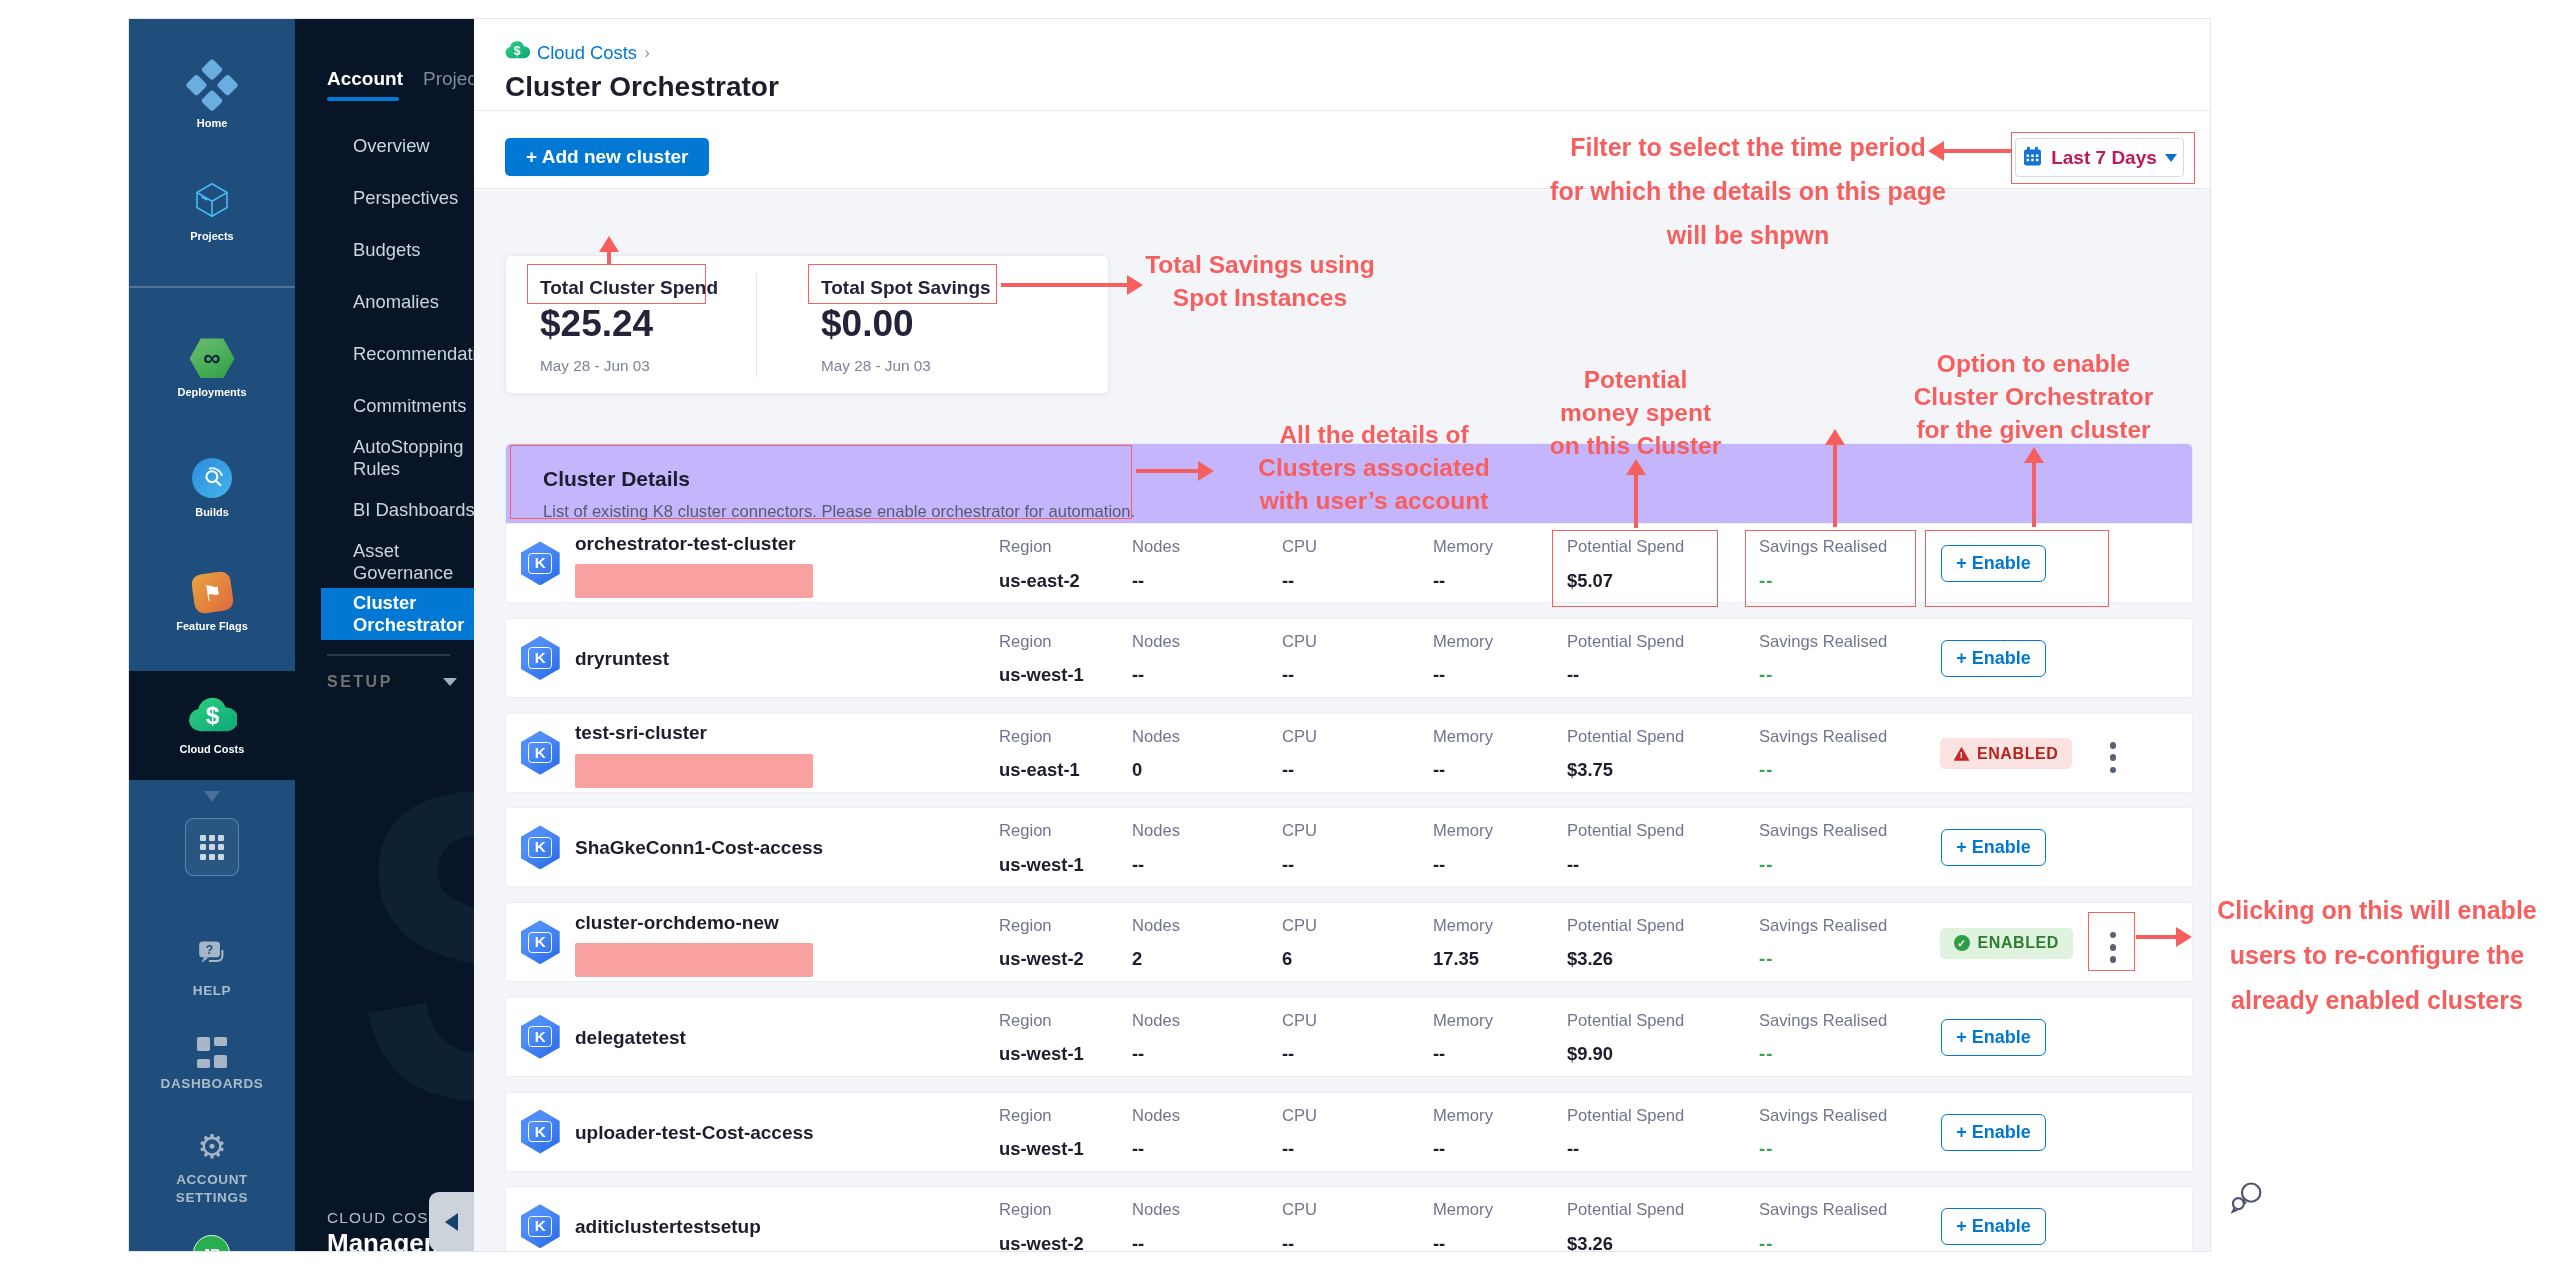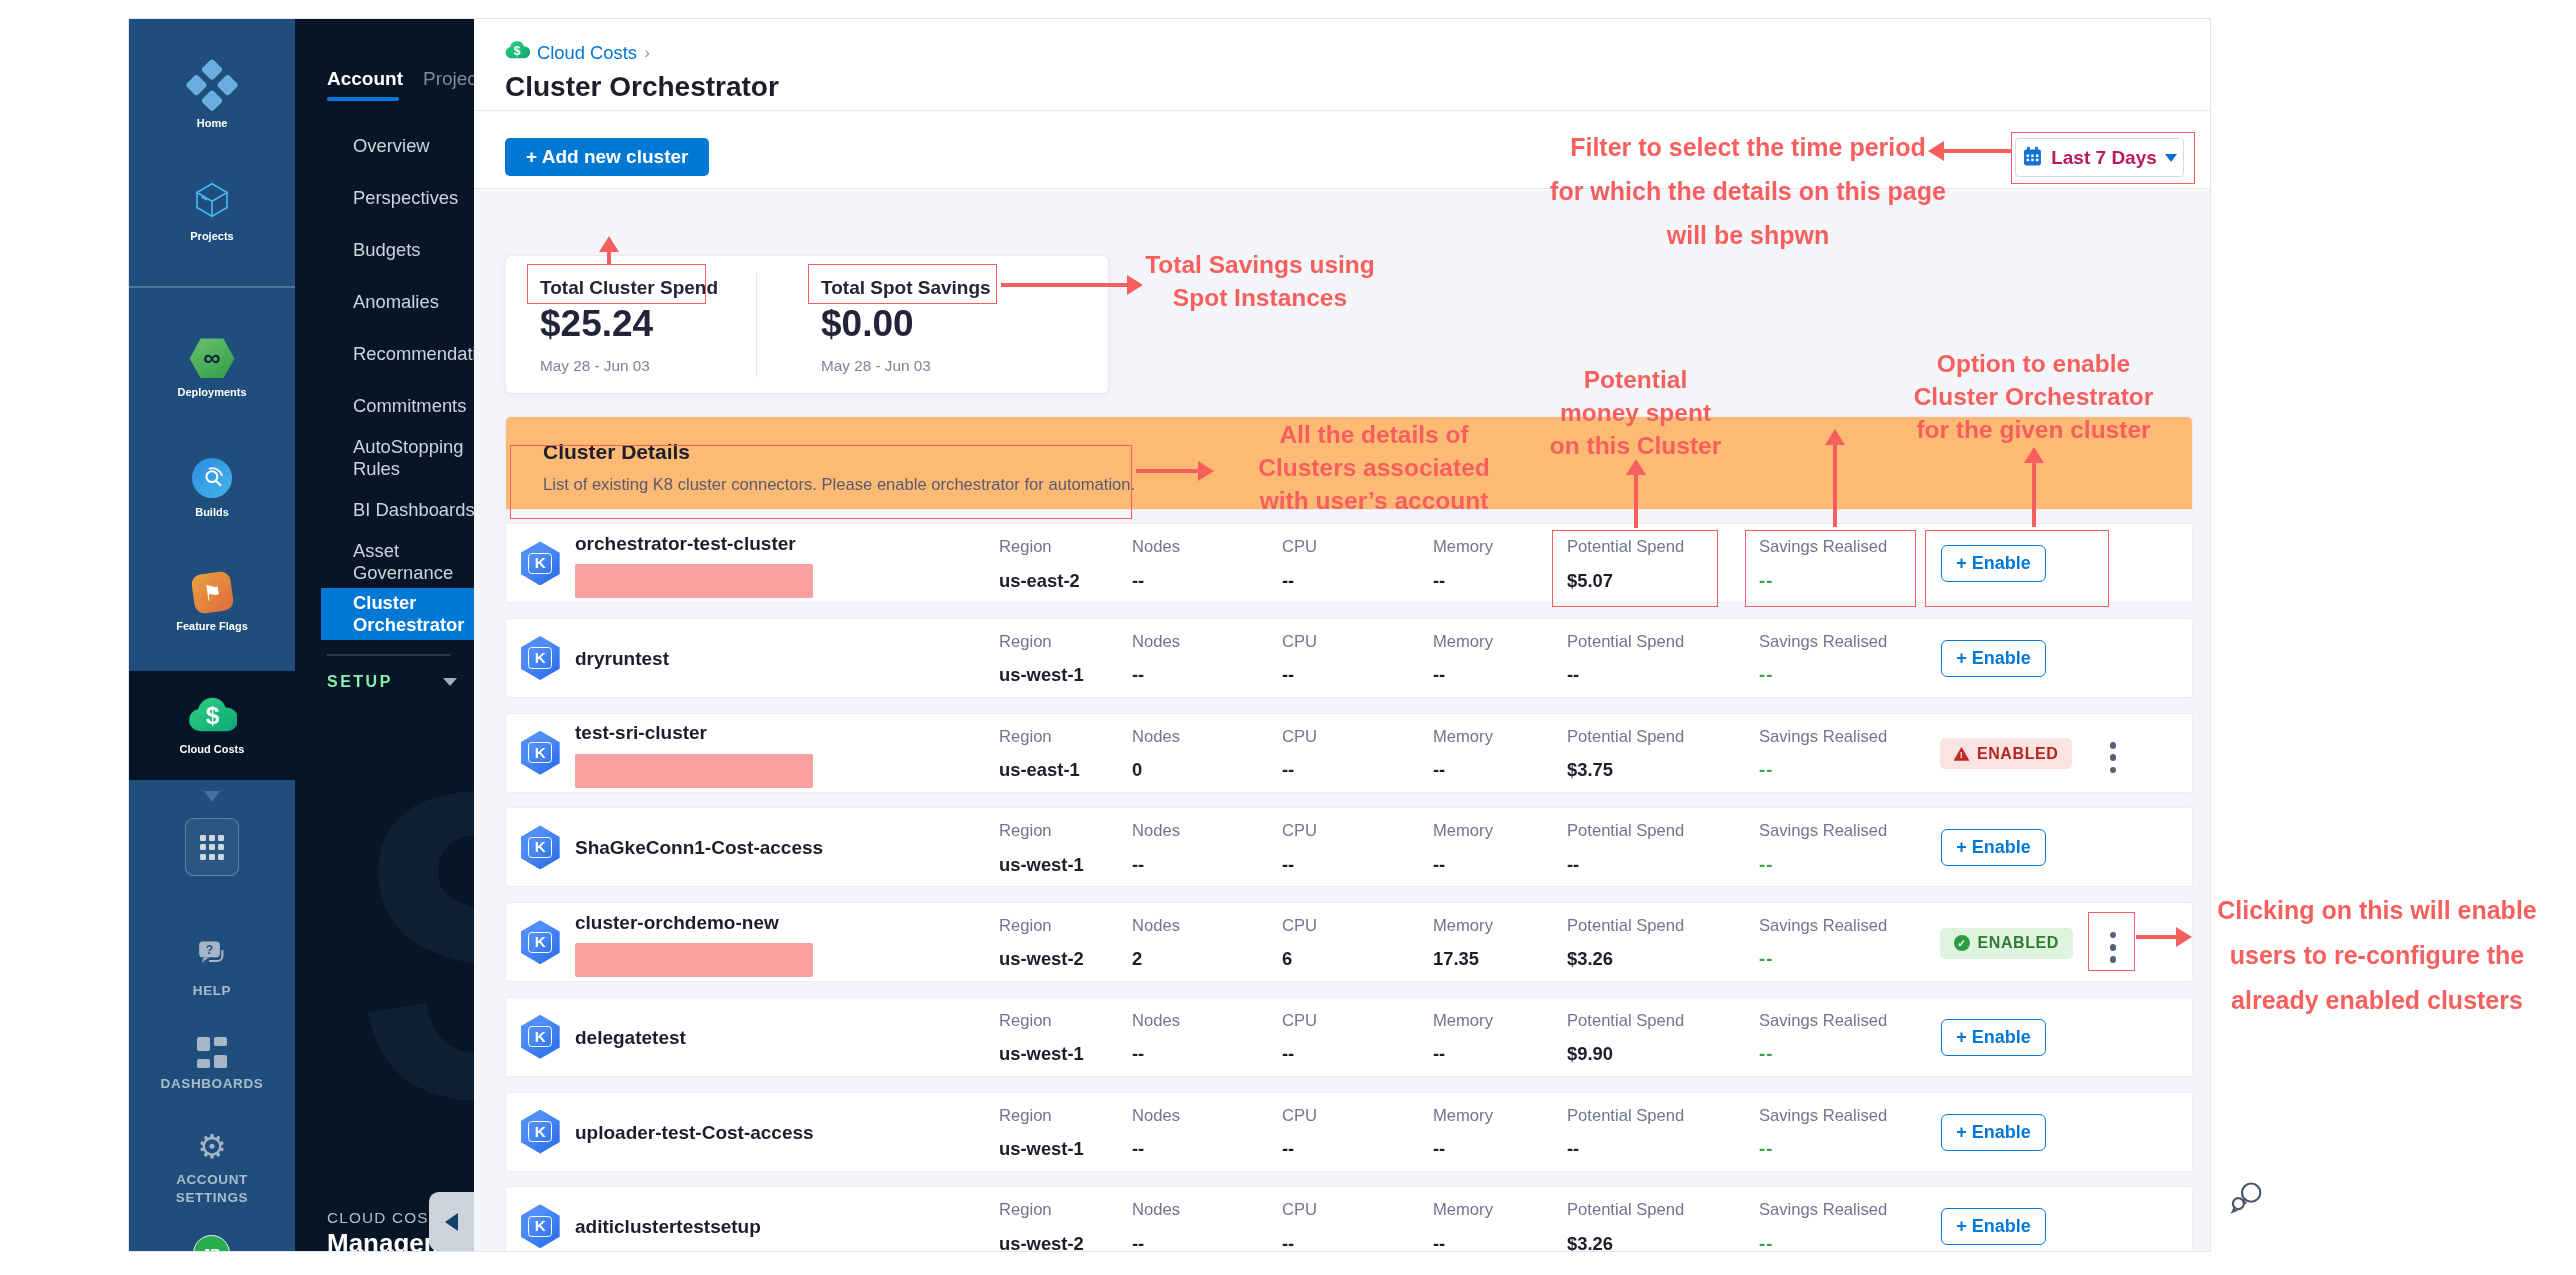--- a/index.html
+++ b/index.html
@@ -57,21 +57,21 @@
   #sidebar .watermark{position:absolute;left:67px;top:693px;font-size:466px;font-weight:bold;color:#0d2133;line-height:466px;}
   .tabs{position:absolute;top:49px;left:0;width:100%;}
   .tab-account{position:absolute;left:32px;font-size:19px;font-weight:700;color:#fff;}
   .tab-underline{position:absolute;left:32px;top:29px;width:72px;height:3.7px;background:var(--accent);border-radius:1.8px;}
   .tab-project{position:absolute;left:128px;font-size:19px;color:#7f8b9a;}
   #side-menu{position:absolute;top:101px;left:4px;width:100%;padding-left:22px;}
   .side-item{height:52px;display:flex;align-items:center;padding-left:32px;font-size:18.4px;color:#ccd4dd;cursor:pointer;}
   .side-item.selected{background:var(--accent);color:#fff;font-weight:700;}
   .side-divider{position:absolute;left:32px;top:635px;width:123px;height:1.2px;background:rgba(255,255,255,.16);}
   .setup-row{position:absolute;left:32px;top:654px;width:130px;display:flex;align-items:center;justify-content:space-between;}
-  .setup-label{font-size:16px;letter-spacing:2.5px;color:#86efac;font-weight:600;}
+  .setup-label{font-size:16px;letter-spacing:2.5px;color:#737373;font-weight:600;}
   .setup-chevron{width:0;height:0;border-left:7.4px solid transparent;border-right:7.4px solid transparent;border-top:8.6px solid #9fb0c1;}
   .side-footer-small{position:absolute;left:32px;top:1190px;font-size:15.3px;letter-spacing:1.2px;color:#b3bfcc;}
   .side-footer-big{position:absolute;left:32px;top:1209px;font-size:26px;font-weight:700;color:#fff;}
   .collapse-handle{position:absolute;right:0;top:1173px;width:45px;height:59px;background:#ccd3da;
       border-radius:9.8px 0 0 9.8px;display:flex;align-items:center;justify-content:center;}
   .collapse-handle span{width:0;height:0;border-top:9.8px solid transparent;border-bottom:9.8px solid transparent;border-right:13.5px solid #15406b;}
 
   
   #main{position:absolute;left:345px;top:0;width:1739px;height:100%;background:#fff;}
   .title-band{position:absolute;left:0;top:0;width:100%;height:92px;background:#fff;border-bottom:1.2px solid #e8e9f1;}
@@ -91,21 +91,21 @@
   
   .summary-card{position:absolute;left:31px;top:65px;width:604px;height:139px;background:#fff;border:0.6px solid #e9eaf2;
       border-radius:6.1px;box-shadow:0 1.2px 4.9px rgba(40,50,80,.05);}
   .sum-label{position:absolute;top:21px;font-size:19px;font-weight:600;color:#23243a;}
   .sum-value{position:absolute;top:47px;font-size:37px;font-weight:700;color:#23243a;}
   .sum-period{position:absolute;top:101px;font-size:15.3px;color:#7e819a;}
   .sum-div{position:absolute;left:250px;top:17px;width:1.2px;height:104px;background:#e2e4ee;}
   .s1{left:34px;} .s2{left:315px;}
 
   
-  .cluster-head{position:absolute;left:31px;top:226px;width:1688px;height:94px;background:#fdba74;
+  .cluster-head{position:absolute;left:31px;top:253px;width:1688px;height:94px;background:#c4b5fd;
       border:0.6px solid #e9ebf3;border-radius:6.1px 6.1px 0 0;}
   .cluster-head .ch-title{position:absolute;left:37px;top:23px;font-size:21px;font-weight:700;color:var(--ink);}
   .cluster-head .ch-sub{position:absolute;left:37px;top:58px;font-size:16.6px;color:#585a70;}
   #rows{position:absolute;left:31px;top:333px;width:1688px;}
   .row{position:relative;width:1688px;height:80px;background:#fff;border:0.6px solid #eceef5;border-radius:2.5px;margin-bottom:14.7px;}
   .kicon{position:absolute;left:14.7px;top:17px;width:39px;height:44px;
       background:linear-gradient(135deg,#4f8df9 35%,#2468e5);
       clip-path:polygon(50% 0,100% 26%,100% 74%,50% 100%,0 74%,0 26%);
       display:flex;align-items:center;justify-content:center;}
   .kicon b{border:1.8px solid #fff;border-radius:3.7px;padding:0.6px 5.5px;color:#fff;font-size:15.3px;font-weight:700;}

